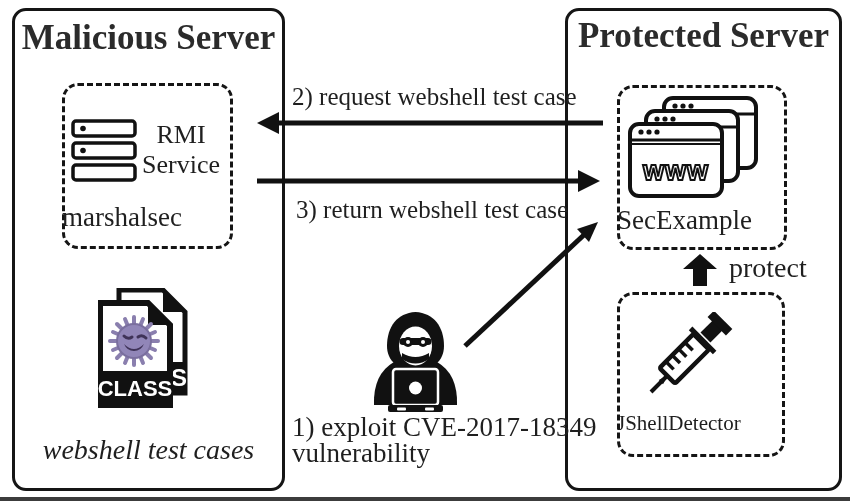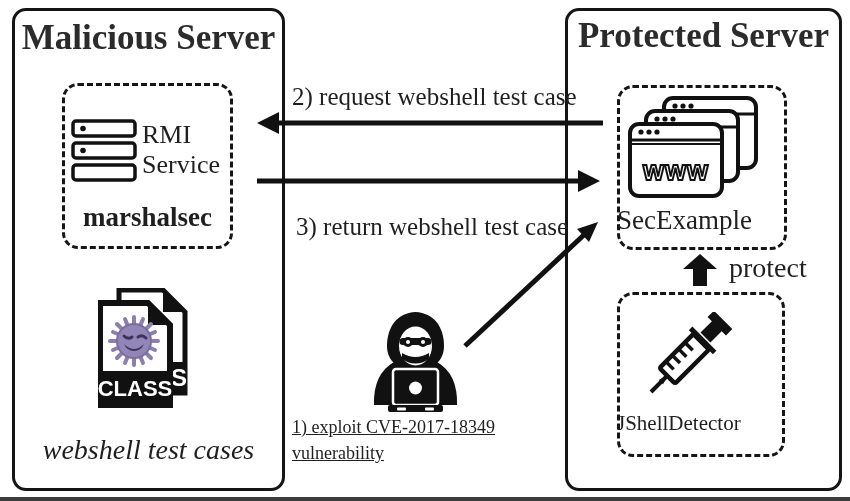--- a/index.html
+++ b/index.html
@@ -9,31 +9,31 @@
   #left-box{left:12px;top:8px;width:273px;height:483px;}
   #right-box{left:565px;top:8px;width:277px;height:483px;}
   .box-title{position:absolute;text-align:center;font-weight:bold;font-size:35px;color:#2b2b2b;z-index:4;letter-spacing:0px;}
   #malicious-title{left:12px;top:18px;width:273px;}
   #protected-title{left:565px;top:16px;width:277px;}
   .dashed-box{position:absolute;border:3px dashed #151515;border-radius:16px;background:#fff;box-sizing:border-box;z-index:2;}
   #rmi-box{left:62px;top:83px;width:171px;height:166px;}
   #secexample-box{left:617px;top:85px;width:170px;height:165px;}
   #jshell-box{left:617px;top:292px;width:168px;height:165px;}
   .icon{position:absolute;z-index:2;}
-  .lbl{position:absolute;z-index:4;white-space:nowrap;}
+  .lbl{position:absolute;z-index:4;white-space:nowrap;text-align:center;}
   #rmi-label{left:142px;top:120px;font-size:26px;line-height:30px;white-space:pre-line;}
-  #marshalsec-label{left:62px;top:202px;width:171px;text-align:center;font-size:27px;font-weight:bold;}
+  #marshalsec-label{left:62px;top:202px;width:171px;text-align:left;font-size:27px;}
   #webshell-label{left:12px;top:414px;width:273px;text-align:center;font-size:28px;font-style:italic;margin-top:20px;}
   #secexample-label{left:617px;top:205px;width:170px;text-align:left;font-size:27px;}
   #jshell-label{left:617px;top:411px;width:168px;text-align:left;font-size:21px;}
   #protect-label{left:717px;top:252px;font-size:28px;margin-left:12px;}
   .arrow-label{font-size:25px;}
   #label-step2{left:292px;top:83px;}
-  #label-step3{left:296px;top:196px;margin-top:17px;}
-  #label-step1{left:292px;top:414px;font-size:18px;line-height:26px;white-space:pre-line;z-index:4;position:absolute;text-decoration:underline;}
+  #label-step3{left:296px;top:196px;}
+  #label-step1{left:292px;top:414px;font-size:27px;line-height:26px;white-space:pre-line;z-index:4;position:absolute;}
   #arrow-layer{position:absolute;left:0;top:0;z-index:3;pointer-events:none;}
   #bottom-strip{position:absolute;left:0;top:497px;width:850px;height:4px;background:#3c3c3c;z-index:5;}
 </style>
 </head>
 <body>
 
 <div id="page">
 
   <div id="left-box" class="server-box"></div>
   <div id="right-box" class="server-box"></div>

